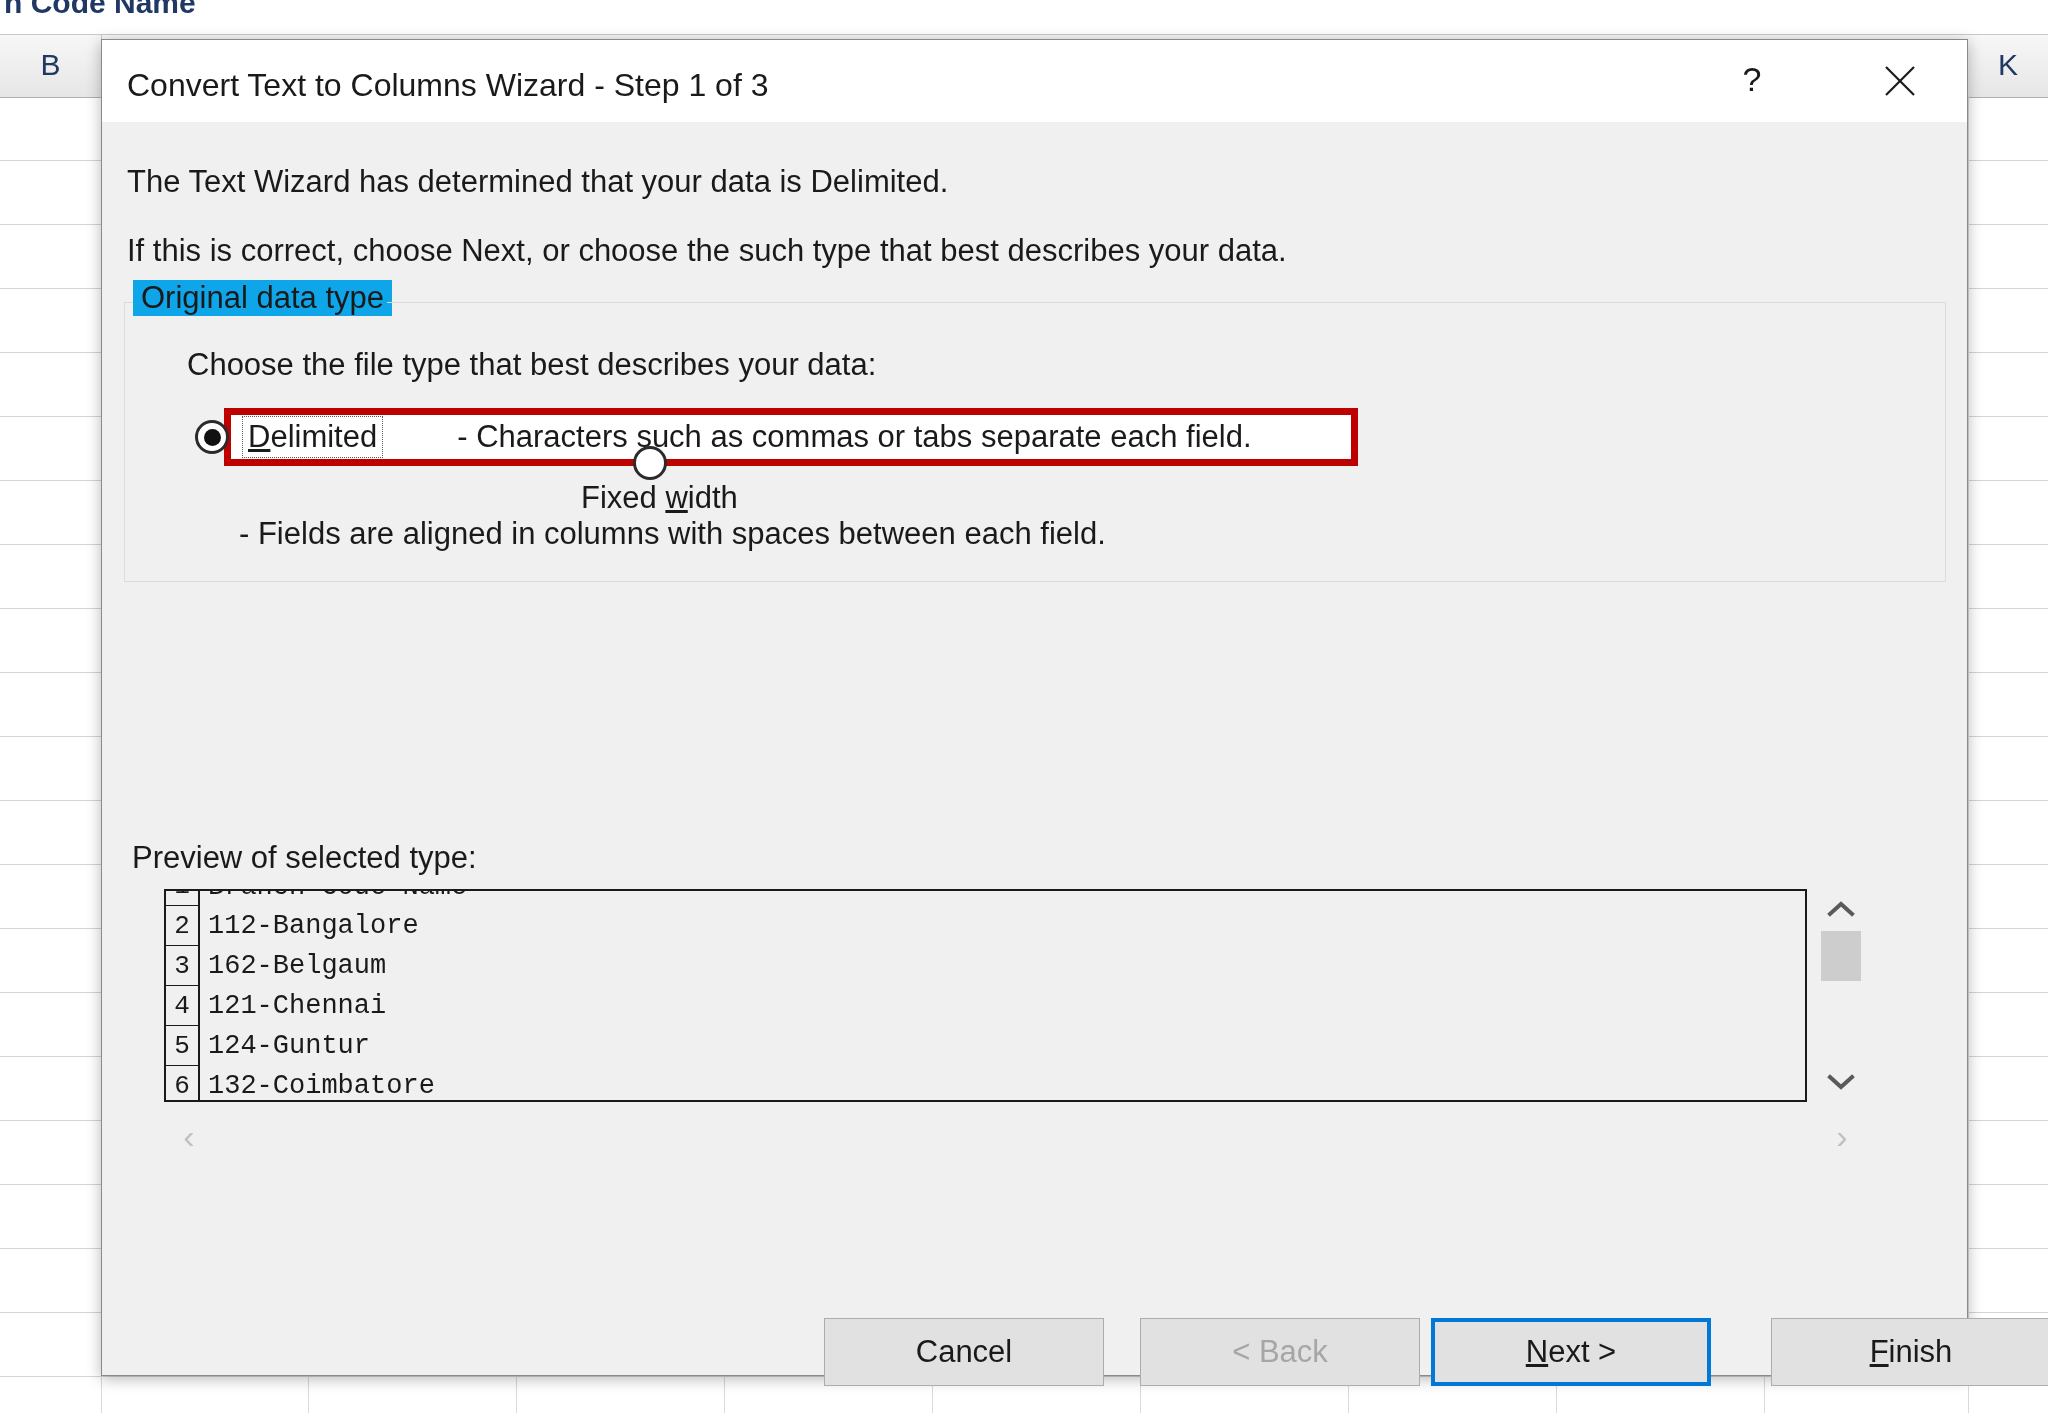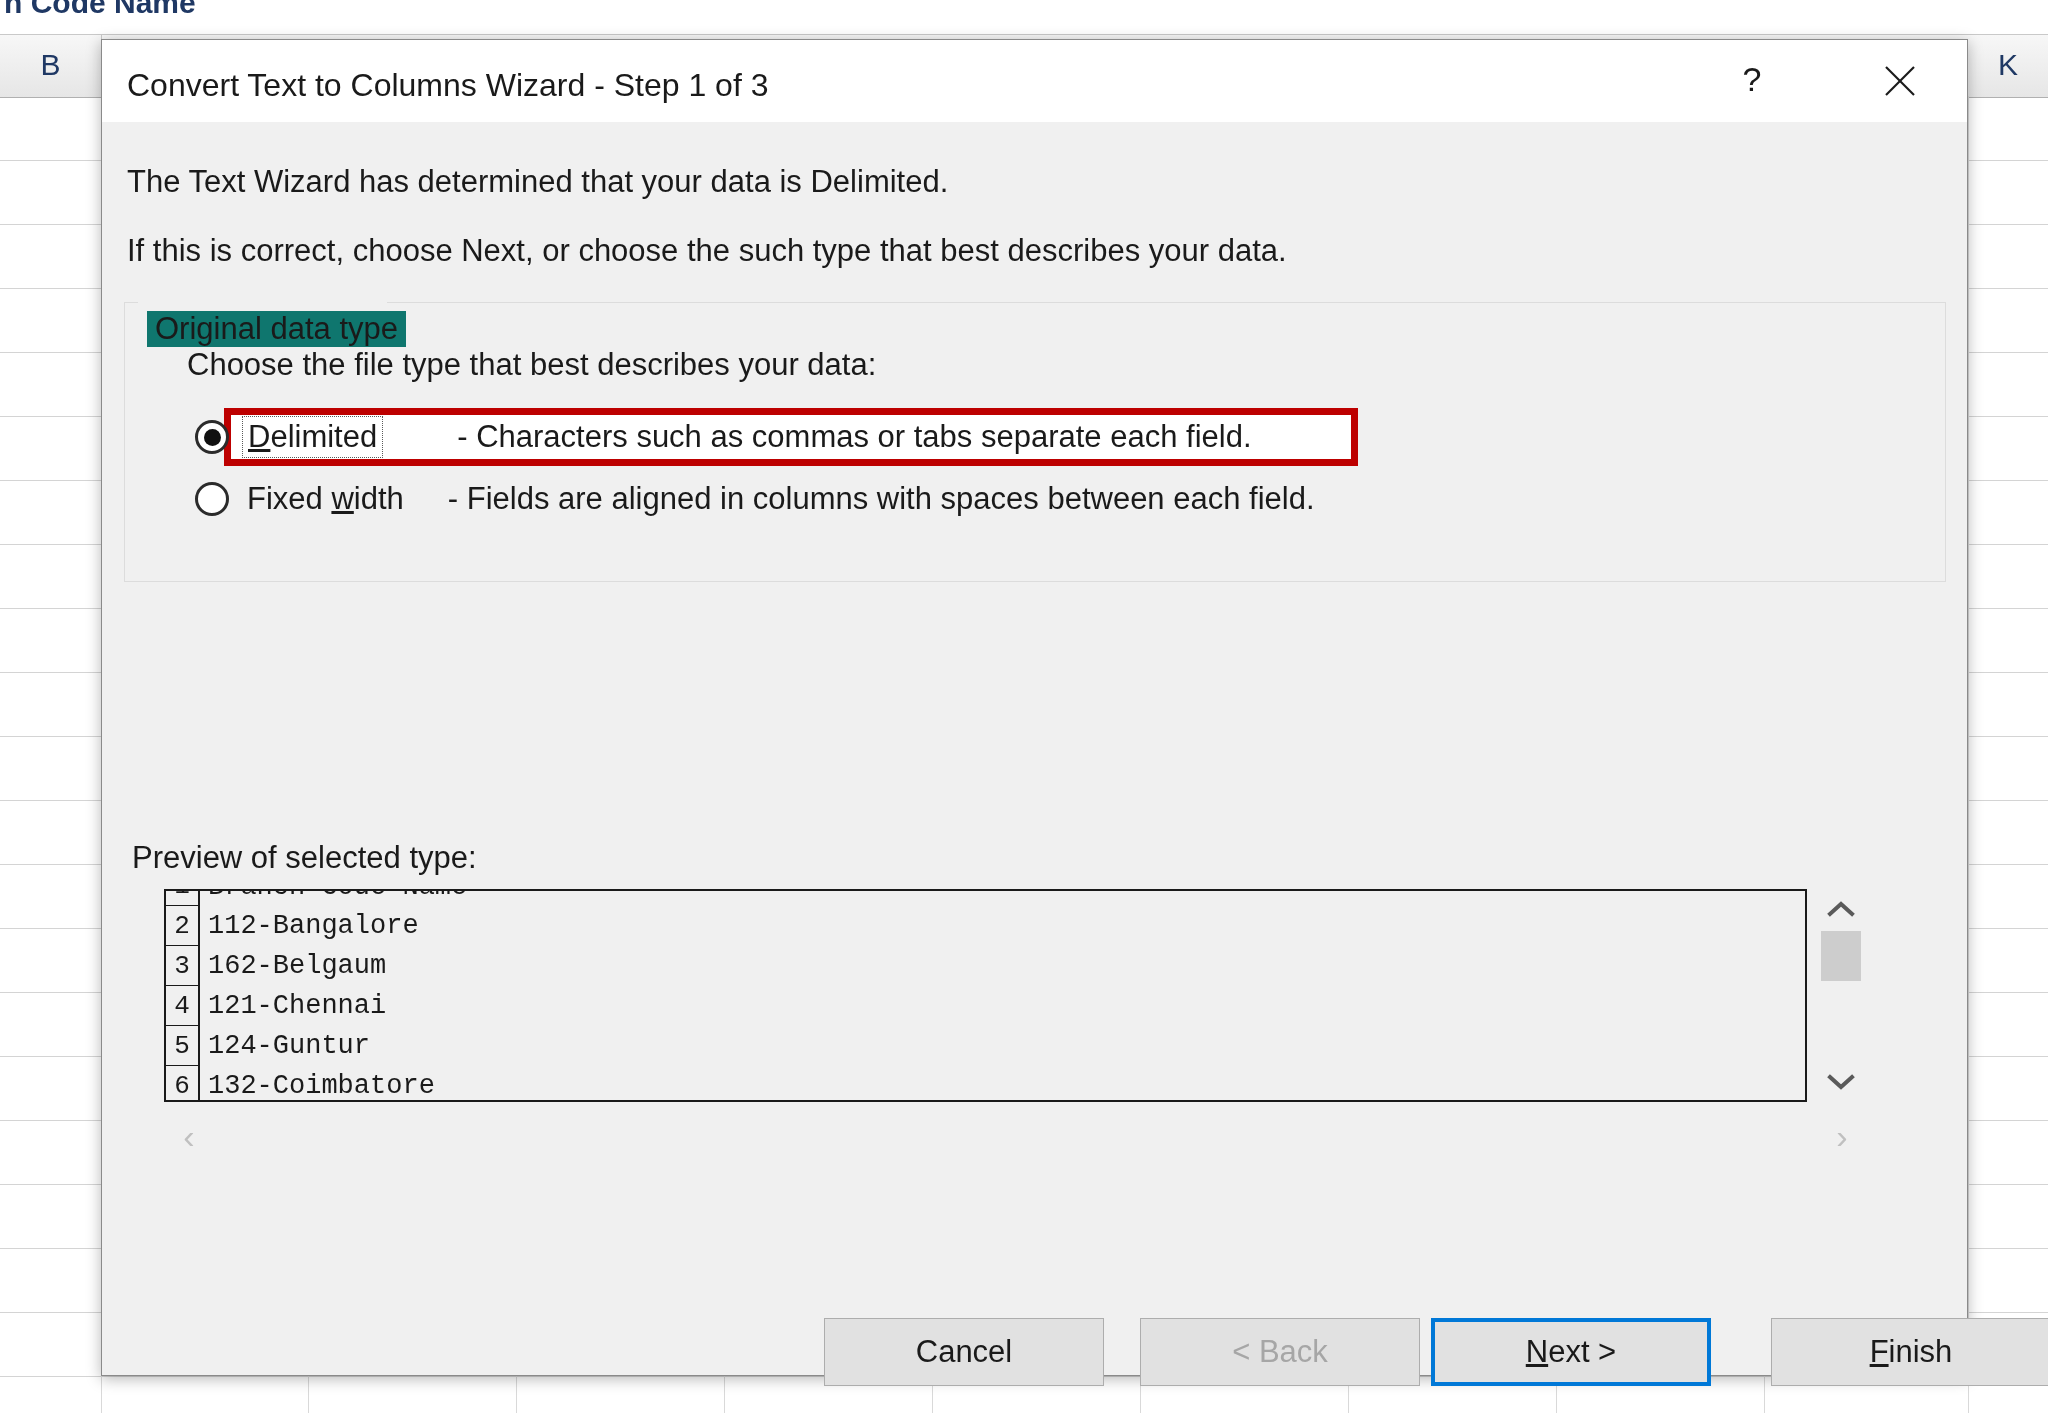--- a/index.html
+++ b/index.html
@@ -112,27 +112,26 @@
   }
   .groupbox::before, .groupbox::after {
     content: "";
     position: absolute; top: 0; height: 1px;
     background: #dcdcdc;
   }
   .groupbox::before { left: 0; width: 13px; }
   .groupbox::after  { left: 262px; right: 0; }
   .group-legend {
     position: absolute;
-    left: 22px; top: -22px;
-    background: #0f766e;
+    left: 8px; top: -22px;
+    background: #0ea5e9;
     padding: 0 8px;
     font-size: 31px;
     color: #1a1a1a;
     white-space: nowrap;
-    margin-top: 31px;
   }
 
   .choose-label {
     position: absolute;
     left: 30px; top: 45px;
     font-size: 31px;
     color: #1a1a1a;
     white-space: nowrap;
     margin-left: 32px;
   }
@@ -149,21 +148,21 @@
 
   .radio-row {
     position: absolute;
     left: 70px;
     height: 58px;
     display: flex; align-items: center;
     white-space: nowrap;
     justify-content: center;
   }
   #radio-row-delimited  { top: 106px; }
-  #radio-row-fixedwidth { top: 168px; }
+  #radio-row-fixedwidth { top: 168px; flex-direction: column; }
 
   .radio-ring {
     width: 34px; height: 34px;
     border-radius: 50%;
     border: 3px solid #2b2b2b;
     background: #ffffff;
     box-sizing: border-box;
     display: flex; align-items: center; justify-content: center;
     flex: 0 0 auto;
   }

